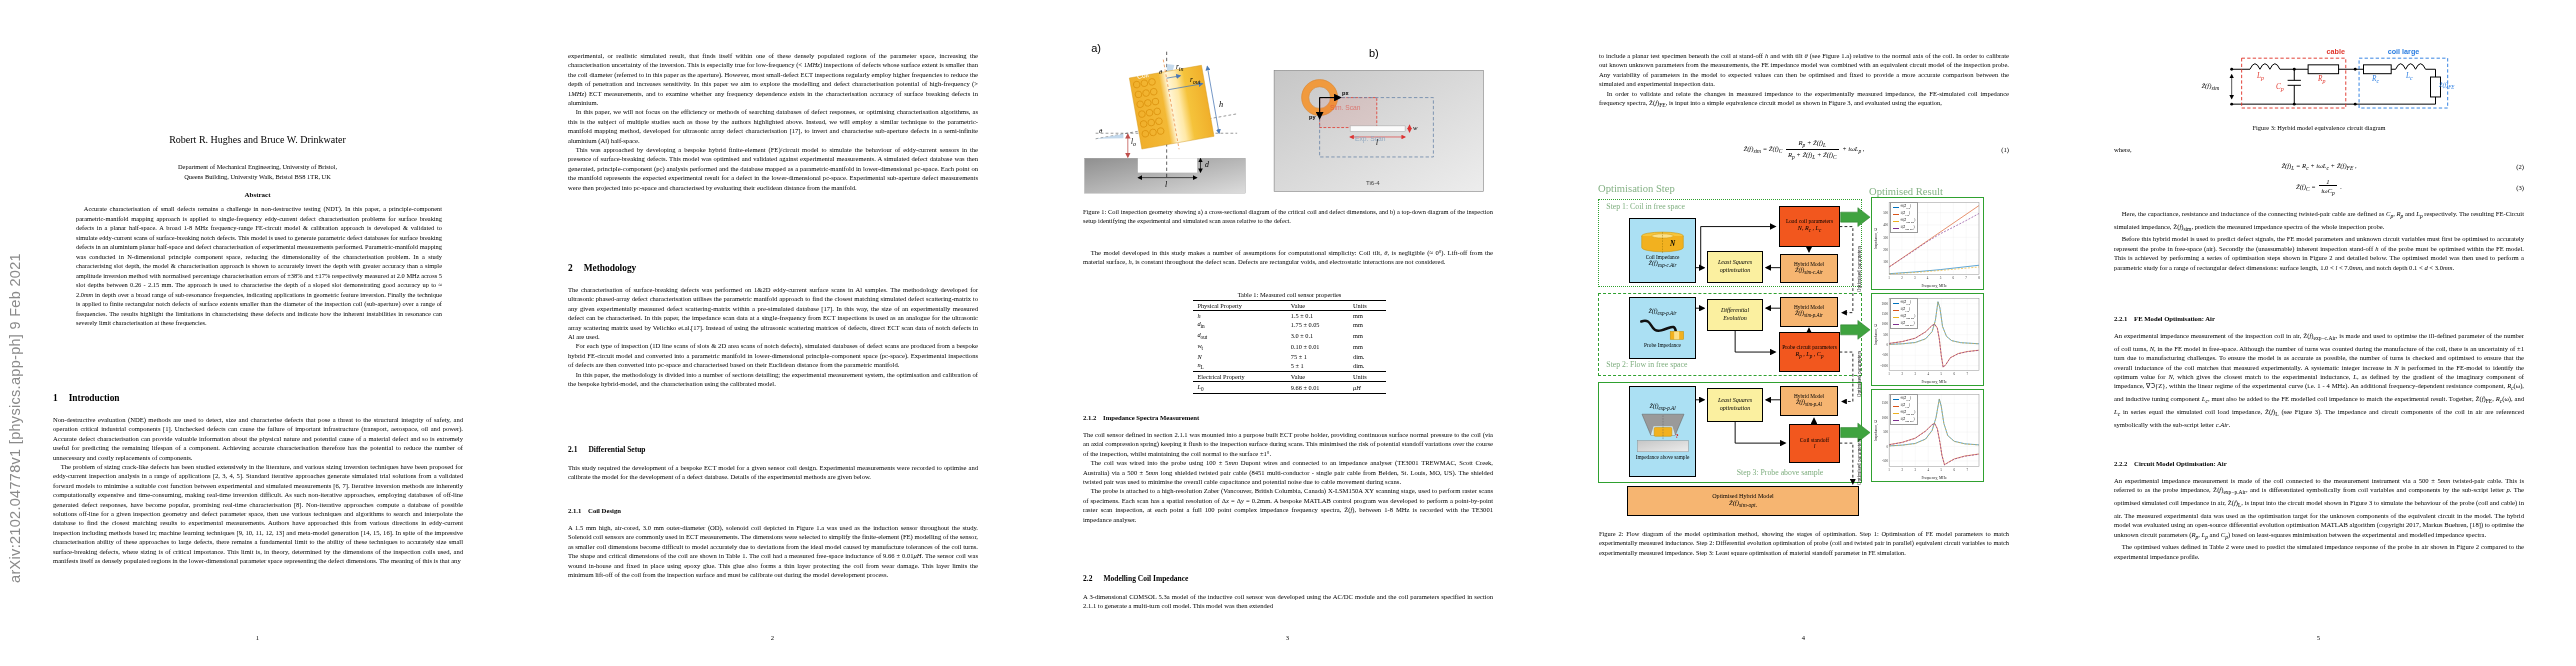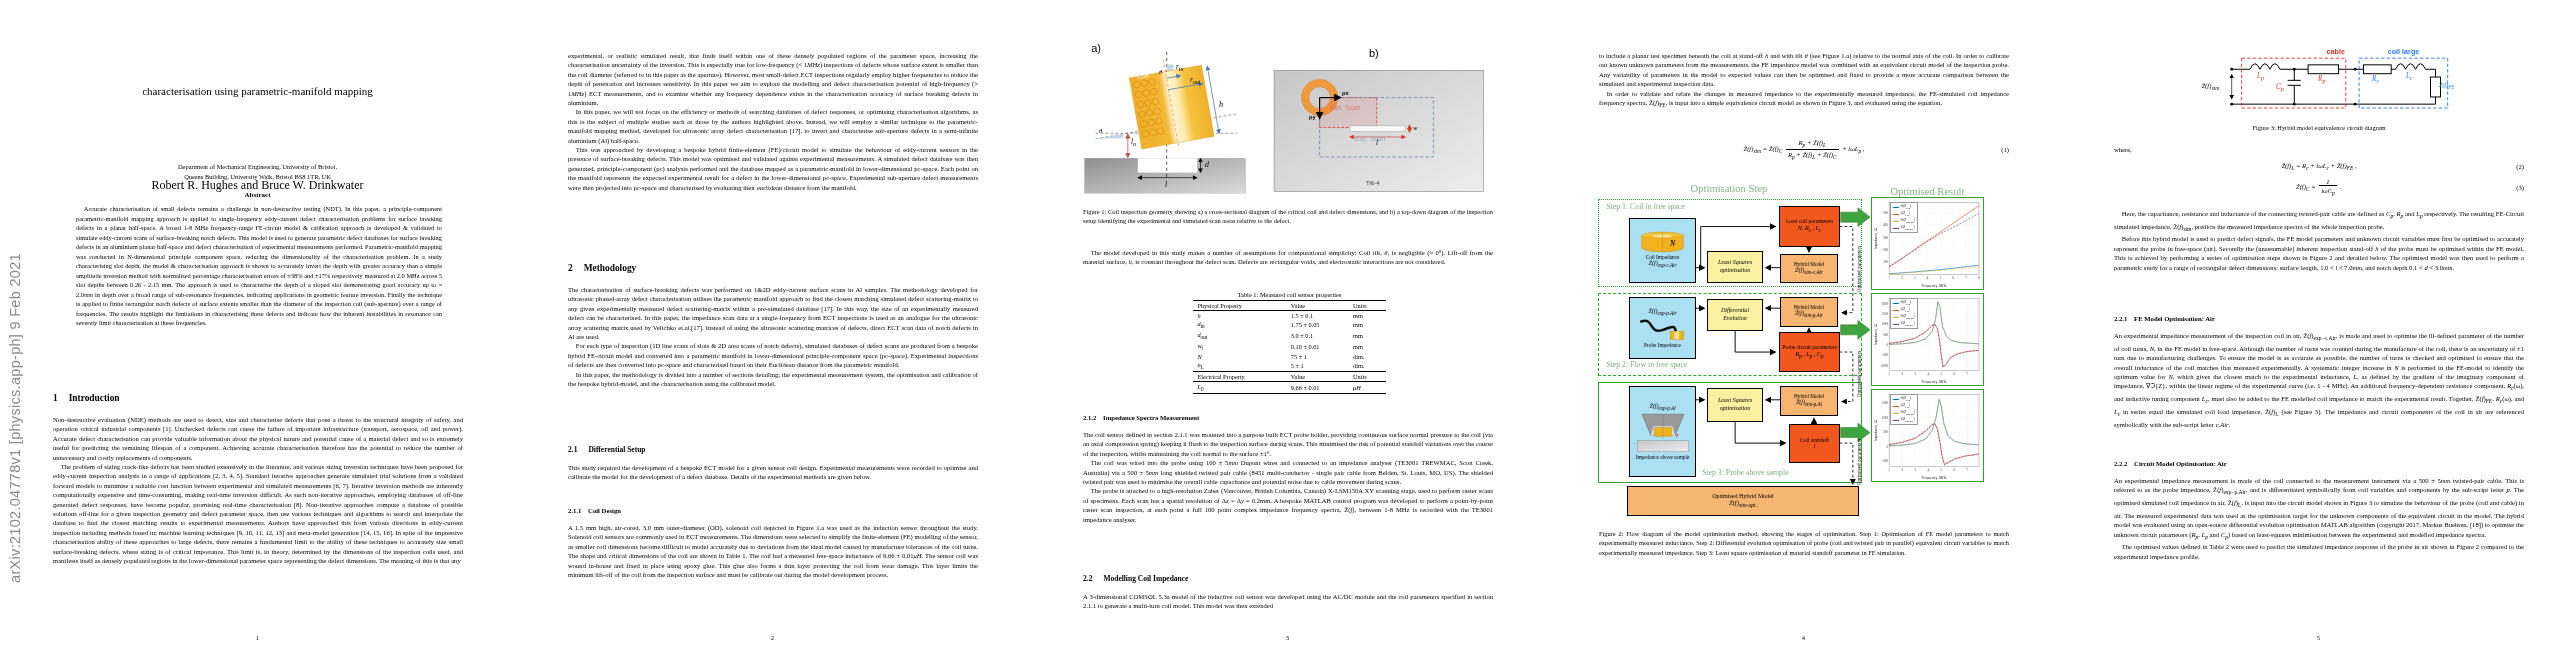--- a/index.html
+++ b/index.html
@@ -4,21 +4,21 @@
 <style>
   html,body{margin:0;padding:0;background:#fff;}
   body{position:relative;width:2576px;height:667px;font-family:"Liberation Serif",serif;color:#000;}
   .page{position:absolute;top:0;width:515px;height:667px;background:#fff;overflow:hidden;}
   .abs{position:absolute;}
   p{margin:0;}
   .tb{left:53px;width:410px;font-size:6.6px;line-height:9.4px;text-align:justify;}
   .para{text-indent:7.8px;}
   .ni{text-indent:0;}
   .title{left:0;width:515px;text-align:center;font-size:11px;line-height:19px;}
-  .authors{left:0;width:515px;text-align:center;font-size:12px;margin-top:44px;}
+  .authors{left:0;width:515px;text-align:center;font-size:10px;}
   .affil{left:0;width:515px;text-align:center;font-size:6.4px;line-height:9.7px;}
   .absheading{left:0;width:515px;text-align:center;font-size:7px;font-weight:bold;}
   .abstract{left:76px;width:366px;font-size:6.4px;line-height:9.5px;text-align:justify;text-indent:7.8px;}
   h1.sec{font-size:9.4px;font-weight:bold;margin:0;left:53px;}
   h2.sec{font-size:7.5px;font-weight:bold;margin:0;left:53px;}
   h3.sec{font-size:6.7px;font-weight:bold;margin:0;left:53px;}
   .sn1{margin-right:11px;}
   .sn2{margin-right:11px;}
   .sn3{margin-right:6.7px;}
   .pnum{top:634px;left:0;width:515px;text-align:center;font-size:6.6px;}
@@ -36,21 +36,21 @@
   table.t1{border-collapse:collapse;width:100%;font-size:6.3px;}
   table.t1 th,table.t1 td{font-weight:normal;text-align:left;padding:0.8px 4.4px;}
   tr.rtop{border-top:0.8px solid #000;}
   tr.rbot{border-bottom:0.4px solid #000;}
   tr.rbot2{border-bottom:0.8px solid #000;}
   
   .lbl{position:absolute;white-space:nowrap;}
   .it{font-style:italic;}
   
   .fig2{left:47px;top:183px;width:397px;height:342px;}
-  .f2title{position:absolute;font-size:10.6px;color:#86B286;text-align:center;}
+  .f2title{position:absolute;font-size:10.6px;color:#86B286;text-align:left;}
   .step{position:absolute;}
   .steplab{position:absolute;font-size:7.8px;color:#7FAE7F;white-space:nowrap;}
   .fbox{position:absolute;border:0.7px solid #000;display:flex;flex-direction:column;align-items:center;justify-content:center;text-align:center;z-index:3;padding:1.1px;box-sizing:border-box;}
   .fb-blue{background:#ABE0F3;}
   .fb-yellow{background:#FBF0A0;font-style:italic;font-size:6.1px;line-height:7.8px;}
   .fb-orange{background:#F6B571;}
   .fb-red{background:#F2571E;font-size:5.6px;line-height:6.7px;}
   .fb-title{font-size:5.3px;line-height:6.1px;}
   .fb-formula{font-size:6.1px;font-style:italic;line-height:7.2px;}
   .optlab{position:absolute;width:72px;text-align:center;transform:rotate(-90deg);font-size:5.3px;color:#111;z-index:2;}
@@ -59,21 +59,20 @@
   .plegend .row{display:flex;align-items:center;white-space:nowrap;}
   .lsamp{display:inline-block;width:6.1px;margin-right:1.4px;}
   svg{display:block;}
 </style>
 </head>
 <body>
 
 <div class="page" style="left:0">
   <div class="arxiv-sidebar">arXiv:2102.04778v1  [physics.app-ph]  9 Feb 2021</div>
   <div class="abs title" style="top:82px">
-    <div>characterisation using parametric-manifold mapping</div>
   </div>
   <div class="abs authors" style="top:134px">Robert R. Hughes and Bruce W. Drinkwater</div>
   <div class="abs affil" style="top:162px">
     <div>Department of Mechanical Engineering, University of Bristol,</div>
     <div>Queens Building, University Walk, Bristol BS8 1TR, UK</div>
   </div>
   <div class="abs absheading" style="top:191px">Abstract</div>
   <div class="abs abstract" style="top:204px">Accurate characterisation of small defects remains a challenge in non-destructive testing (NDT). In this paper, a principle-component parametric-manifold mapping approach is applied to single-frequency eddy-current defect characterisation problems for surface breaking defects in a planar half-space. A broad 1-8 MHz frequency-range FE-circuit model &amp; calibration approach is developed &amp; validated to simulate eddy-current scans of surface-breaking notch defects. This model is used to generate parametric defect databases for surface breaking defects in an aluminium planar half-space and defect characterisation of experimental measurements performed. Parametric-manifold mapping was conducted in N-dimensional principle component space, reducing the dimensionality of the characterisation problem. In a study characterising slot depth, the model &amp; characterisation approach is shown to accurately invert the depth with greater accuracy than a simple amplitude inversion method with normalised percentage characterisation errors of ±38% and ±17% respectively measured at 2.0 MHz across 5 slot depths between 0.26 - 2.15 mm. The approach is used to characterise the depth of a sloped slot demonstrating good accuracy up to ≈ 2.0<i>mm</i> in depth over a broad range of sub-resonance frequencies, indicating applications in geometric feature inversion. Finally the technique is applied to finite rectangular notch defects of surface extents smaller than the diameter of the inspection coil (sub-aperture) over a range of frequencies. The results highlight the limitations in characterising these defects and indicate how the inherent instabilities in resonance can severely limit characterisation at these frequencies.</div>
   <h1 class="abs sec" style="top:393px"><span class="sn1">1</span><span>Introduction</span></h1>
   <div class="abs tb" style="top:415px">
@@ -314,21 +313,21 @@
 
   <div class="abs fig2">
     <div class="f2title" style="left:5px;top:0;width:262px">Optimisation Step</div>
     <div class="f2title" style="left:276px;top:2.8px;width:117px">Optimised Result</div>
 
     <div class="step" style="left:5px;top:15.6px;width:262px;height:86px;border:1px dotted #2FA12F"></div>
     <div class="step" style="left:5px;top:110px;width:262px;height:81px;border:1px dashed #2FA12F"></div>
     <div class="step" style="left:5px;top:199px;width:262px;height:99px;border:1px solid #2FA12F"></div>
     <div class="steplab" style="left:13.3px;top:19px">Step 1: Coil in free space</div>
     <div class="steplab" style="left:13.3px;top:177px">Step 2: Flow in free space</div>
-    <div class="steplab" style="left:109px;top:285px;width:156px;">Step 3: Probe above sample</div>
+    <div class="steplab" style="left:109px;top:285px;width:156px;text-align:center">Step 3: Probe above sample</div>
 
     <svg class="abs" style="left:0;top:0;z-index:2" width="397" height="342" viewBox="0 0 715 615">
       <defs>
         <marker id="mAr" markerWidth="7" markerHeight="7" refX="5.5" refY="3.5" orient="auto">
             <path d="M0,0 L7,3.5 L0,7 z" fill="#000"></path>
           </marker>
       </defs>
       <g stroke="#000" stroke-width="1.7" fill="none">
         <line x1="184" y1="152" x2="200" y2="152" marker-end="url(#mAr)"></line>
         <polyline points="194,152 194,78 328,78" marker-end="url(#mAr)"></polyline>

